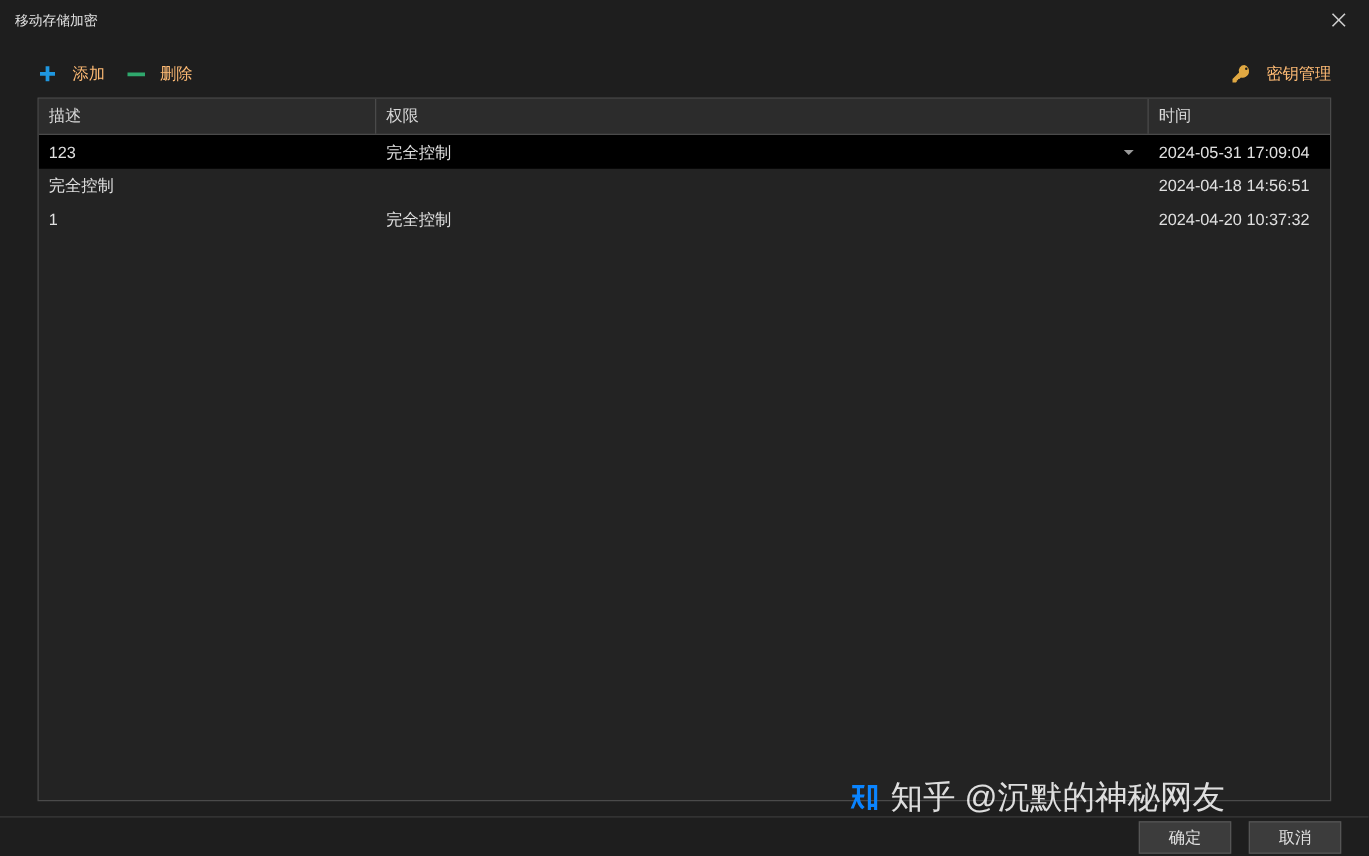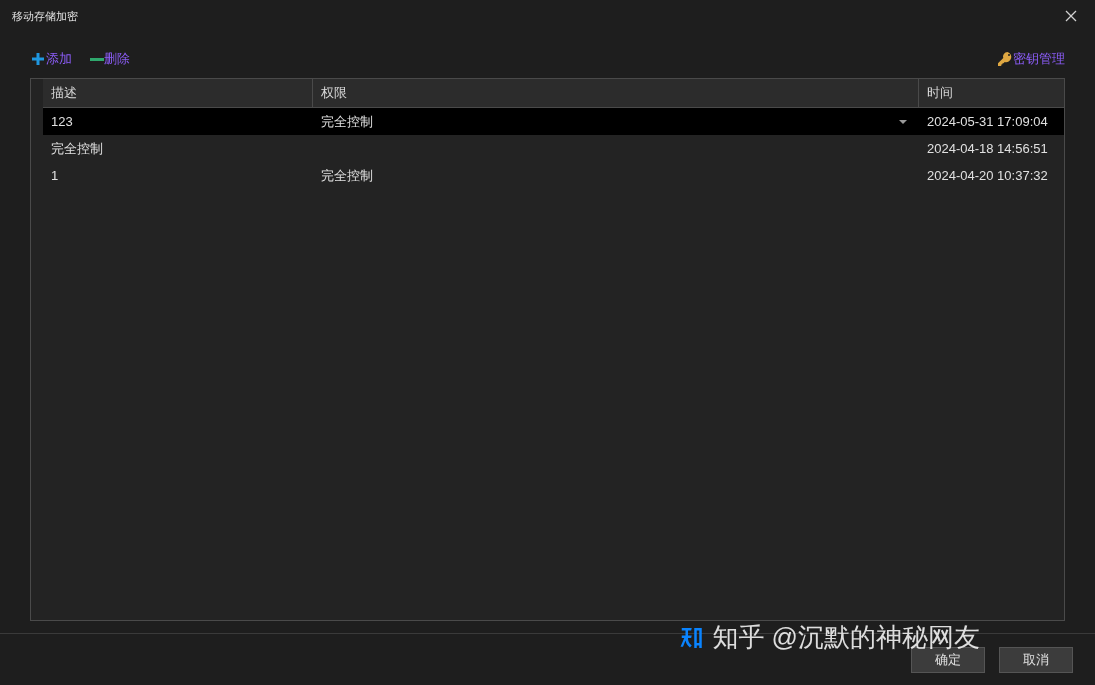--- a/index.html
+++ b/index.html
@@ -40,40 +40,39 @@
 
   
   .toolbar {
     display: flex;
     align-items: center;
     margin-bottom: 10px;
   }
   .tool-btn {
     display: flex;
     align-items: center;
-    gap: 0;
+    gap: 12px;
     margin-right: 18px;
-    color: #8b5cf6;
+    color: #fdba74;
     font-size: 13px;
   }
   .tool-btn.right { margin-left: auto; margin-right: 0; }
   .icon { display: inline-flex; align-items: center; justify-content: center; }
   .icon-plus svg { width: 16px; height: 16px; stroke: #1f97e0; stroke-width: 3; }
   .icon-minus { width: 14px; height: 3px; background: #2fa86d; }
   .icon-key svg { width: 16px; height: 16px; fill: #e0a842; }
 
   
   .table-wrap {
     flex: 1;
     border: 1px solid #4a4a4a;
     background: #232323;
     display: flex;
     flex-direction: column;
     overflow: hidden;
-    padding-left: 12px;
   }
   .thead, .trow { display: flex; align-items: stretch; }
   .thead {
     background: #2c2c2c;
     border-bottom: 1px solid #4a4a4a;
   }
   .th {
     padding: 5px 8px;
     color: #d8d8d8;
     font-size: 13px;
@@ -96,21 +95,21 @@
     width: 0; height: 0;
     border-left: 4px solid transparent;
     border-right: 4px solid transparent;
     border-top: 4px solid #9a9a9a;
     align-self: center;
     margin-right: 4px;
   }
 
   
   .footer {
-    height: 52px;
+    height: 32px;
     border-top: 1px solid #3a3a3a;
     display: flex;
     align-items: center;
     justify-content: flex-end;
     padding: 0 22px;
     gap: 14px;
     background: #1e1e1e;
   }
   .btn {
     min-width: 74px;

